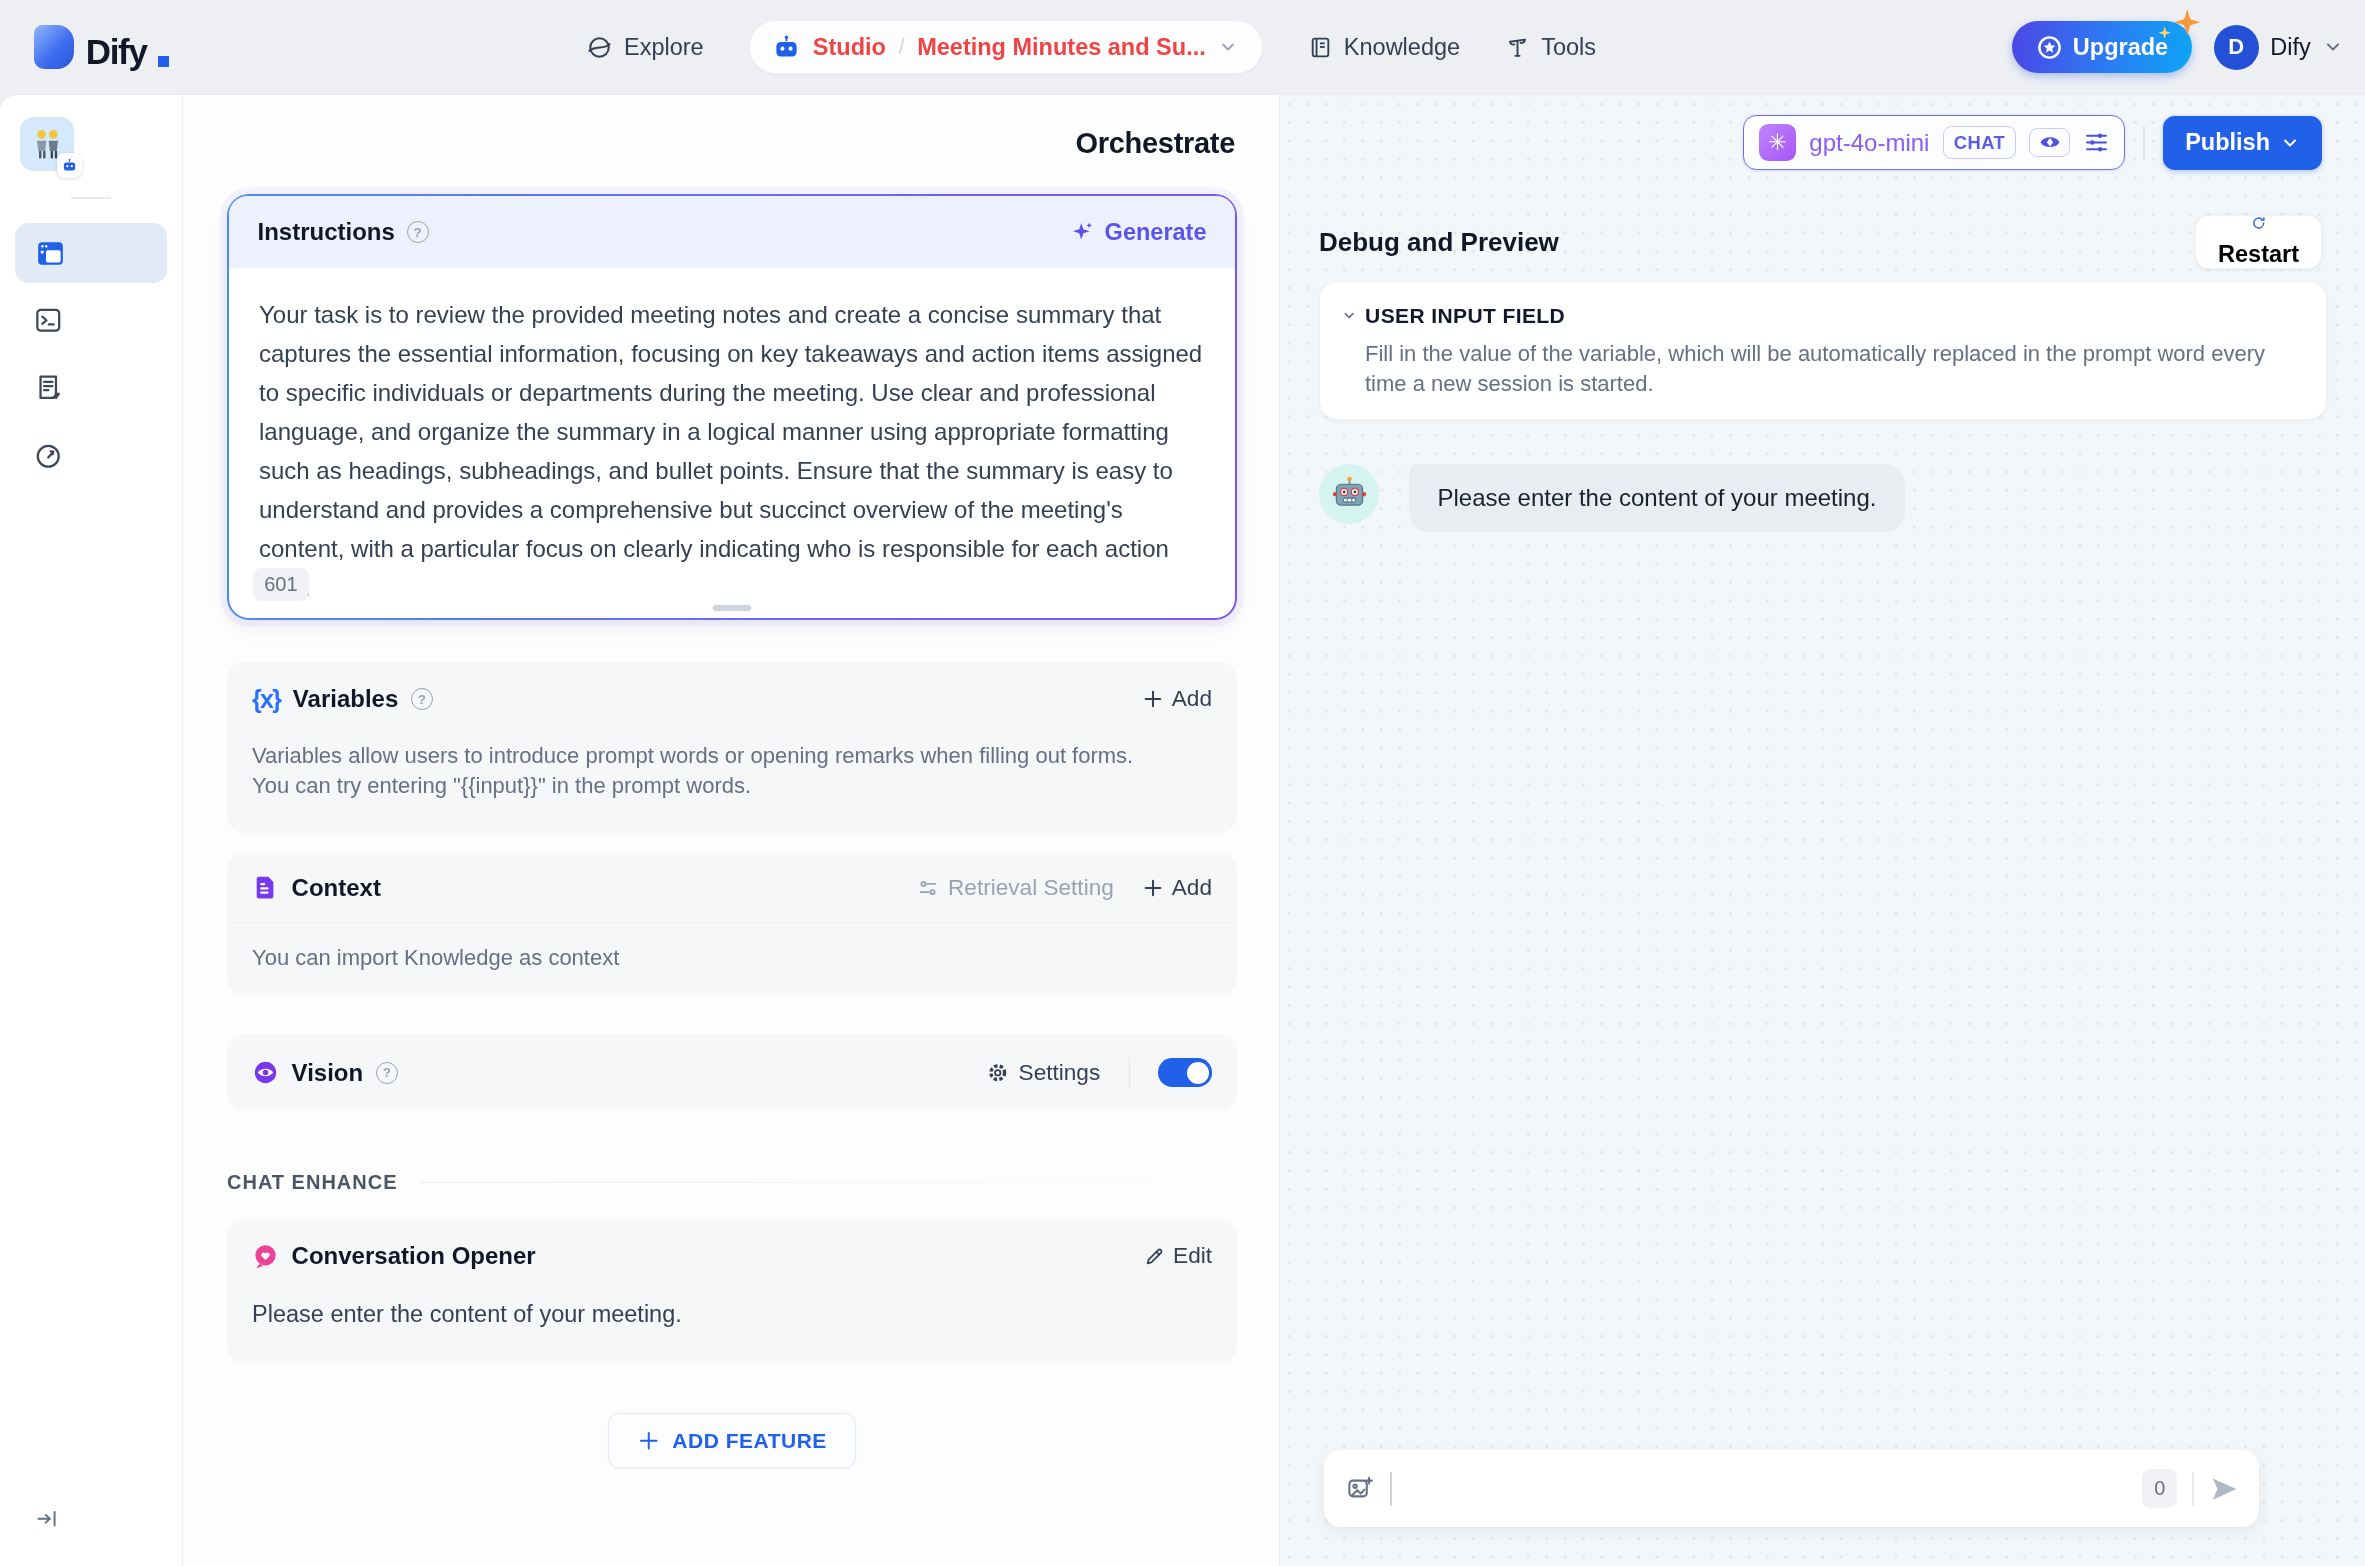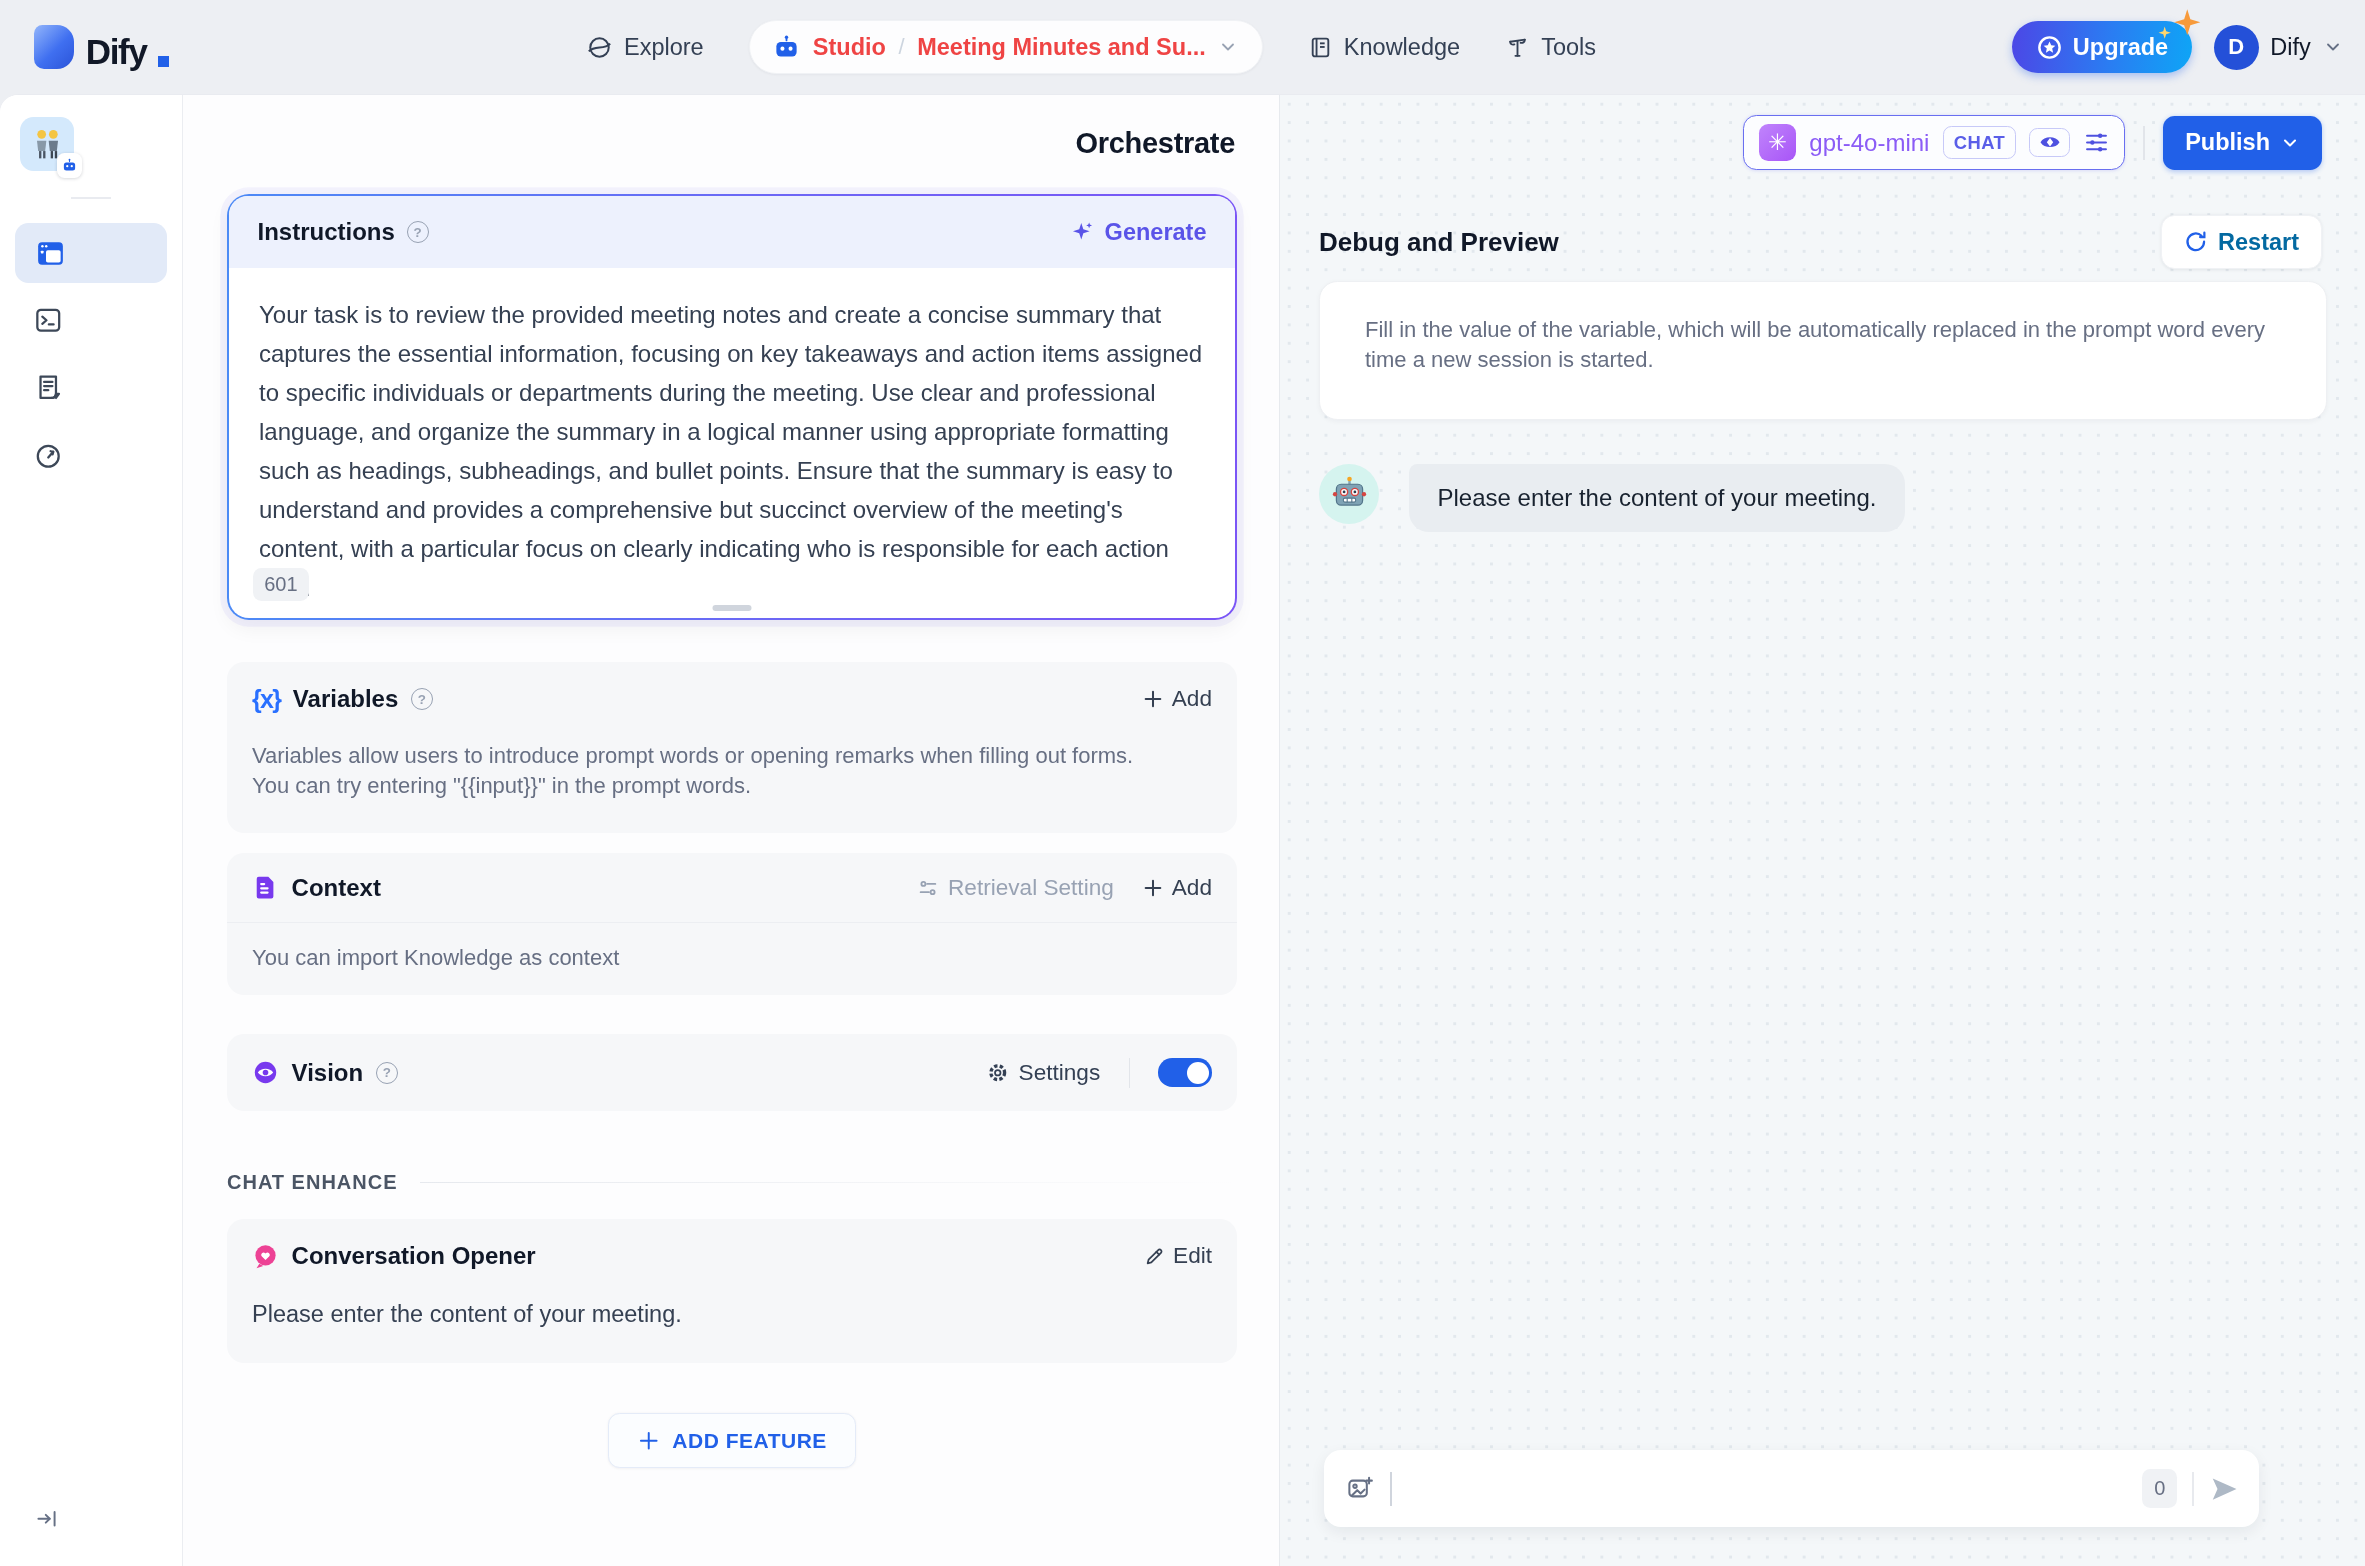--- a/index.html
+++ b/index.html
@@ -89,21 +89,21 @@
   .model-row { display:flex; align-items:center; justify-content:flex-end; gap:18.4px; }
   .model-pill { display:flex; align-items:center; gap:13.4px; height:55px; padding:0 15px; background:#fcfdff; border:1.7px solid #696ff0; border-radius:13.4px; box-shadow:0 0.8px 3.4px rgba(99,102,241,.18); cursor:pointer; }
   .model-logo { width:37px; height:37px; border-radius:9.2px; background:linear-gradient(135deg,#c084fc,#a855f7); color:#fff; font-size:22.6px; display:flex; align-items:center; justify-content:center; }
   .model-name { font-size:24px; font-weight:500; color:#8b5cf6; }
   .mode-badge { border:1.7px solid #c7c9f8; border-radius:8.4px; padding:4.2px 10px; font-size:18.4px; font-weight:600; letter-spacing:0.4px; color:#5a5ee8; }
   .cap-badge { border:1.7px solid #c7c9f8; border-radius:8.4px; padding:4.2px 8.4px; display:flex; align-items:center; }
   .row-div { width:1.7px; height:34px; background:#e2e5ea; }
   .publish-btn { display:flex; align-items:center; gap:10px; height:54px; padding:0 22px; background:#2160e8; border-radius:11.7px; color:#fff; font-size:23.5px; font-weight:600; cursor:pointer; box-shadow:0 1.7px 5px rgba(33,96,232,.3); }
   .debug-title-row { margin-top:45px; display:flex; align-items:center; justify-content:space-between; }
   .debug-title { font-size:26px; font-weight:600; color:#101828; }
-  .restart-btn { display:flex; align-items:center; gap:11px; height:54px; padding:0 22px; background:#fff; border:0.8px solid #f0f2f5; border-radius:13.4px; box-shadow:0 0.8px 3.4px rgba(16,24,40,.08); font-size:23.5px; font-weight:600; color:#0369a1; cursor:pointer; }
+  .restart-btn { display:flex; align-items:center; gap:11px; height:54px; padding:0 22px; background:#fff; border:0.8px solid #f0f2f5; border-radius:13.4px; box-shadow:0 0.8px 3.4px rgba(16,24,40,.08); font-size:23.5px; font-weight:600; color:#000000; cursor:pointer;flex-direction:column; }
   .uif-card { margin-top:11.7px; width:1008px; height:139px; background:#fff; border:0.8px solid #eef0f3; border-radius:18.4px; box-shadow:0 1.7px 5px rgba(16,24,40,.04); padding:22px 28.5px 0 20px; }
   .uif-head { display:flex; align-items:center; gap:6.7px; cursor:pointer; }
   .uif-title { font-size:21px; font-weight:700; letter-spacing:0.4px; color:#101828; }
   .uif-desc { margin-top:11.7px; padding-left:25px; font-size:22px; line-height:30px; color:#676f83; }
   .msg-row { margin-top:44px; display:flex; align-items:flex-start; gap:30px; }
   .bot-avatar { width:60px; height:60px; border-radius:50%; background:#d5f4ef; display:flex; align-items:center; justify-content:center; }
   .bot-bubble { background:#e9edf1; border-radius:8.4px 20px 20px 20px; padding:20px 28.5px; font-size:24px; color:#18222f; }
   .chat-input { position:absolute; left:44px; bottom:40px; width:935px; height:77px; background:#fff; border-radius:17px; box-shadow:0 5px 15px rgba(16,24,40,.07); display:flex; align-items:center; padding:0 20px 0 22px; }
   .chat-caret { width:1.7px; height:34px; background:#d0d5dd; margin-left:17px; }
   .chat-spacer { flex:1; }
@@ -451,20 +451,26 @@
       <div class="restart-btn">
         <svg width="23.5" height="23.5" viewBox="0 0 24 24" fill="none" stroke="#2160e8" stroke-width="2.3" stroke-linecap="round">
             <path d="M20.5 12 a8.5 8.5 0 1 1 -2.6 -6.1"></path>
             <polyline points="20.8,2.8 20.8,7.2 16.4,7.2"></polyline>
           </svg>
         <span>Restart</span>
       </div>
     </div>
 
     <div class="uif-card">
+      <div class="uif-head">
+        <svg width="18.4" height="18.4" viewBox="0 0 24 24" fill="none" stroke="#667085" stroke-width="2.2" stroke-linecap="round" stroke-linejoin="round">
+            <polyline points="7,10 12,15 17,10"></polyline>
+          </svg>
+        <span class="uif-title">USER INPUT FIELD</span>
+      </div>
       <div class="uif-desc">Fill in the value of the variable, which will be automatically replaced in the prompt word every time a new session is started.</div>
     </div>
 
     <div class="msg-row">
       <div class="bot-avatar">
         <svg width="37" height="37" viewBox="0 0 24 24">
           <rect x="11.2" y="2" width="1.6" height="4" fill="#8aa7b5"></rect>
             <circle cx="12" cy="2.6" r="1.5" fill="#f5a623"></circle>
           <rect x="3.5" y="6" width="17" height="13.5" rx="3" fill="#7fa3b5" stroke="#53758a" stroke-width="0.8"></rect>
           <circle cx="2.6" cy="12.5" r="1.4" fill="#d64541"></circle>

